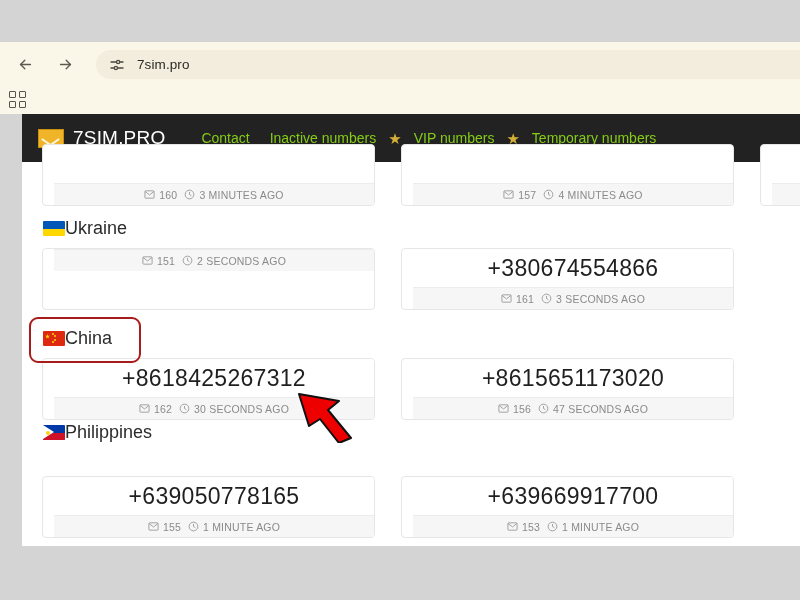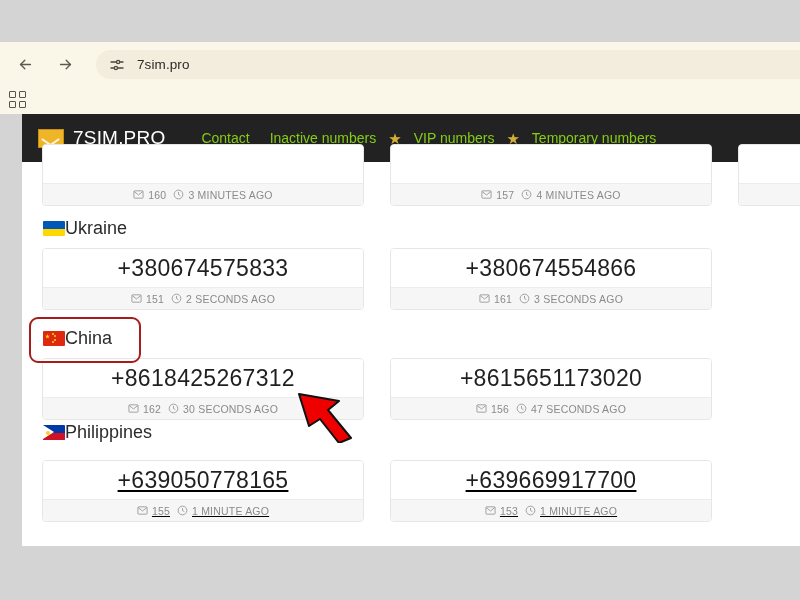--- a/index.html
+++ b/index.html
@@ -217,20 +217,21 @@
     box-sizing: border-box;
   }
 
   .card {
     flex: 0 0 320px;
     background: #ffffff;
     border: 1px solid #e6e6e6;
     border-radius: 4px;
     overflow: hidden;
     cursor: pointer;
+    padding-left: 11px;
   }
 
   .card-number {
     height: 38px;
     display: flex;
     align-items: center;
     justify-content: center;
     font-size: 23px;
     color: #1f1f1f;
     letter-spacing: 0.3px;
@@ -478,21 +479,20 @@
           <div class="card-meta"></div>
         </div>
       </div>
 
       <div class="country-row" style="top:56px;">
         <span class="flag flag-ua"></span>
         <span class="country-name">Ukraine</span>
       </div>
       <div class="grid-row" style="top:86px;">
         <div class="card">
-          <div class="card-number">+380674575833</div>
           <div class="card-meta">
             <span class="meta-item">
               <svg width="11" height="11" viewBox="0 0 24 24" fill="none" stroke="#9a9a9a" stroke-width="2">
                   <rect x="2" y="4" width="20" height="16" rx="1.5"></rect>
                   <polyline points="2.5 5.5 12 13 21.5 5.5"></polyline>
                 </svg>
               <span>151</span>
             </span>
             <span class="meta-item">
               <svg width="11" height="11" viewBox="0 0 24 24" fill="none" stroke="#9a9a9a" stroke-width="2">
@@ -576,21 +576,21 @@
       </div>
 
       <div class="country-row" style="top:260px;">
         <span class="flag flag-ph">
           <i class="ph-bottom"></i>
           <i class="ph-tri"></i>
           <i class="ph-sun"></i>
         </span>
         <span class="country-name">Philippines</span>
       </div>
-      <div class="grid-row" style="top:298px;text-decoration:underline;">
+      <div class="grid-row" style="top:314px;">
         <div class="card">
           <div class="card-number">+639050778165</div>
           <div class="card-meta">
             <span class="meta-item">
               <svg width="11" height="11" viewBox="0 0 24 24" fill="none" stroke="#9a9a9a" stroke-width="2">
                   <rect x="2" y="4" width="20" height="16" rx="1.5"></rect>
                   <polyline points="2.5 5.5 12 13 21.5 5.5"></polyline>
                 </svg>
               <span>155</span>
             </span>

